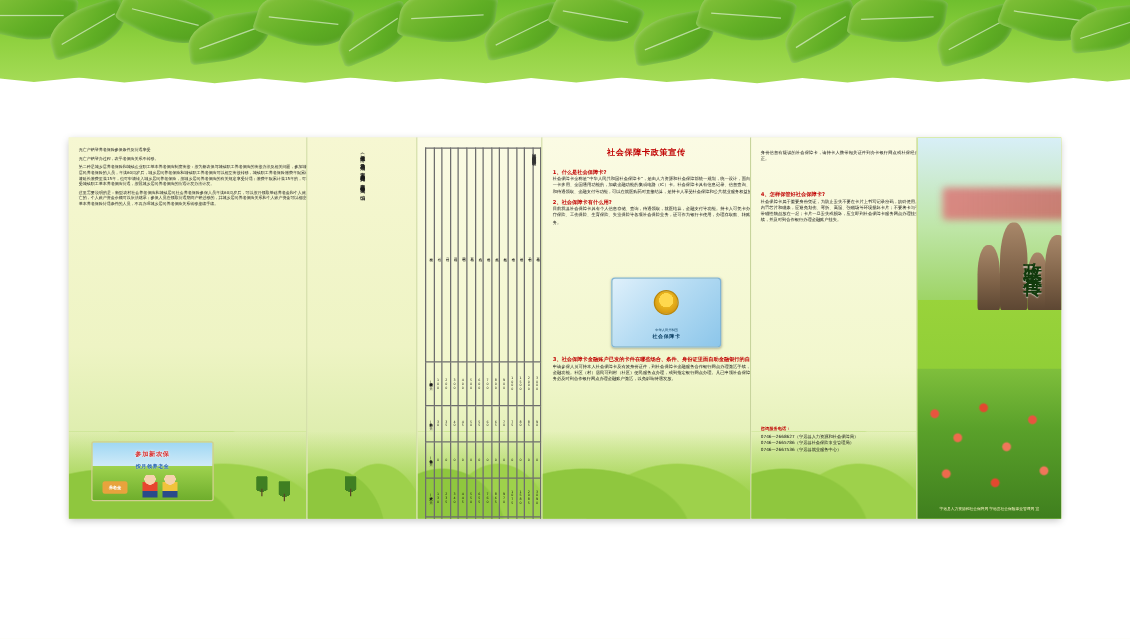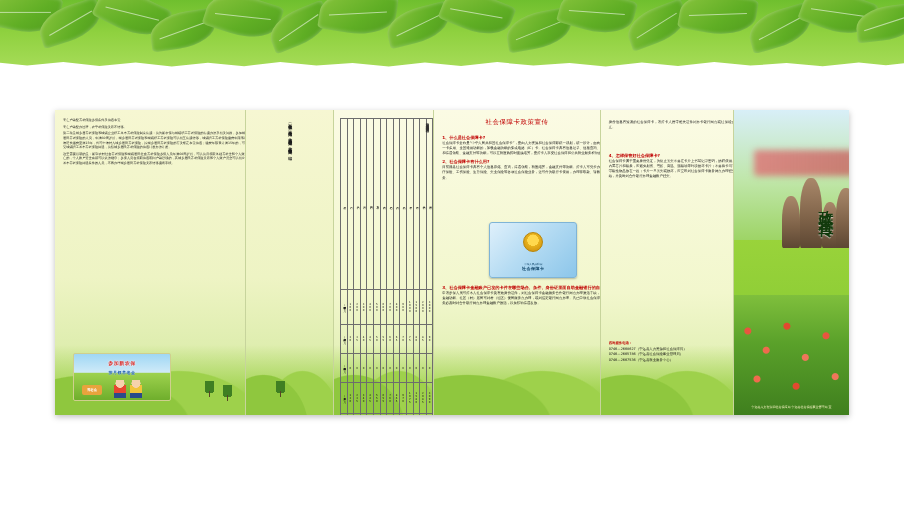--- a/index.html
+++ b/index.html
@@ -59,21 +59,21 @@
   
   .col-text{
     position:absolute;color:#1d1d1d;
     font-size:3.2px;line-height:1.45;text-align:justify;
   }
   .vtext{
     writing-mode:vertical-rl;text-orientation:upright;
     font-size:4px;line-height:1.6;color:#1a1a1a;letter-spacing:.3px;
   }
   .heading-red{
-    color:#c00000;font-weight:normal;font-size:6.5px;text-align:center;
+    color:#c00000;font-weight:bold;font-size:6.5px;text-align:center;
     letter-spacing:.5px;
   }
   .sub-red{color:#c00000;font-weight:bold;font-size:4.2px;margin:3px 0 1px;}
   .body-sm{font-size:3.4px;line-height:1.5;text-align:justify;color:#111;}
   
   .tbl{
     position:absolute;border-collapse:collapse;
   }
   .tbl td{
     border:.4px solid #6d6d6d;

